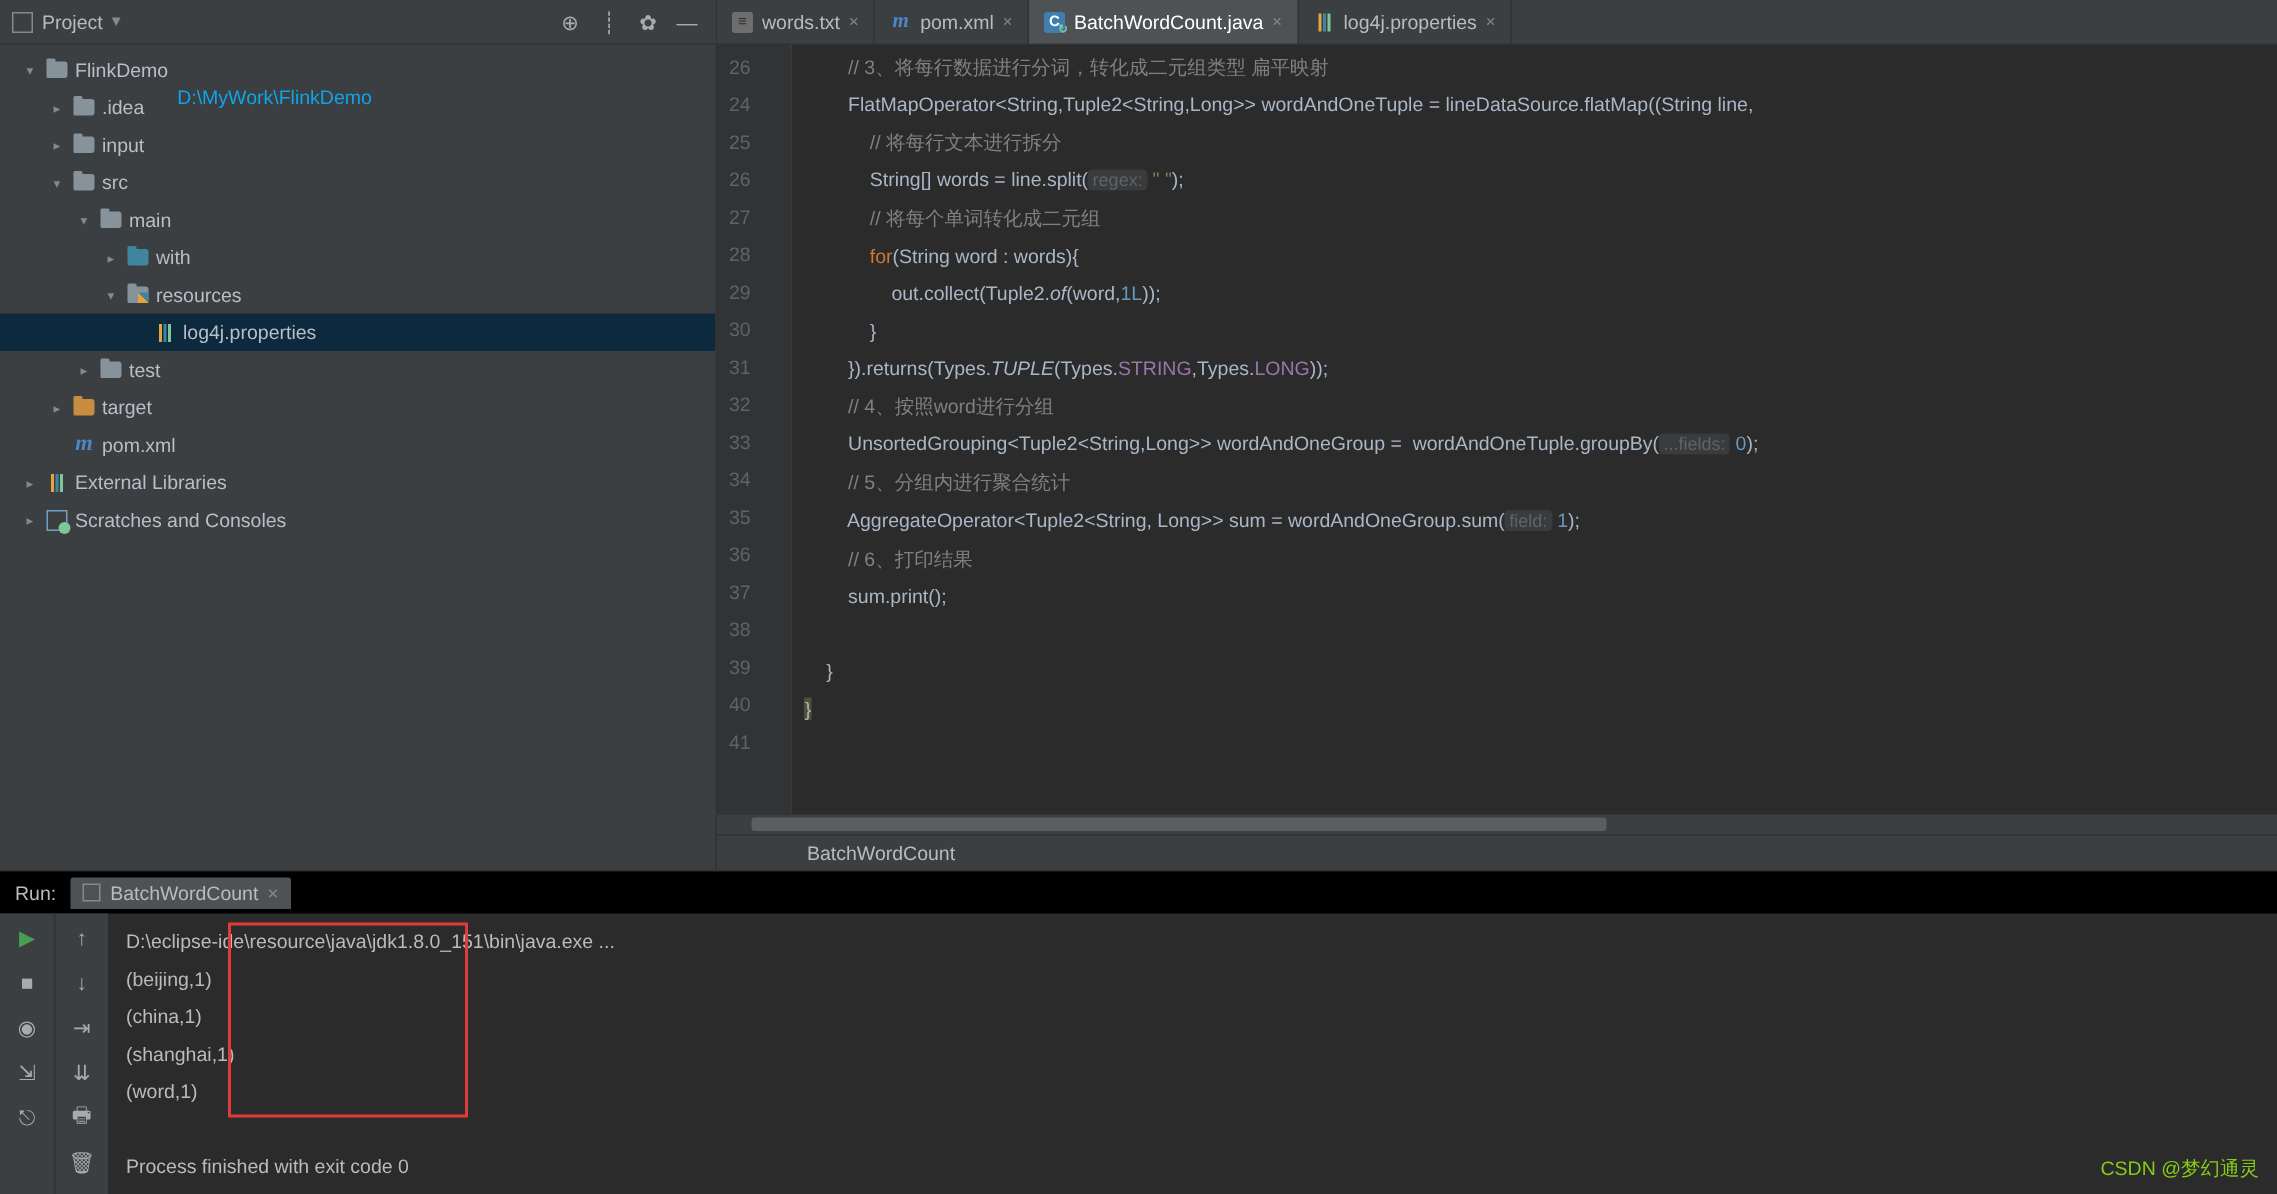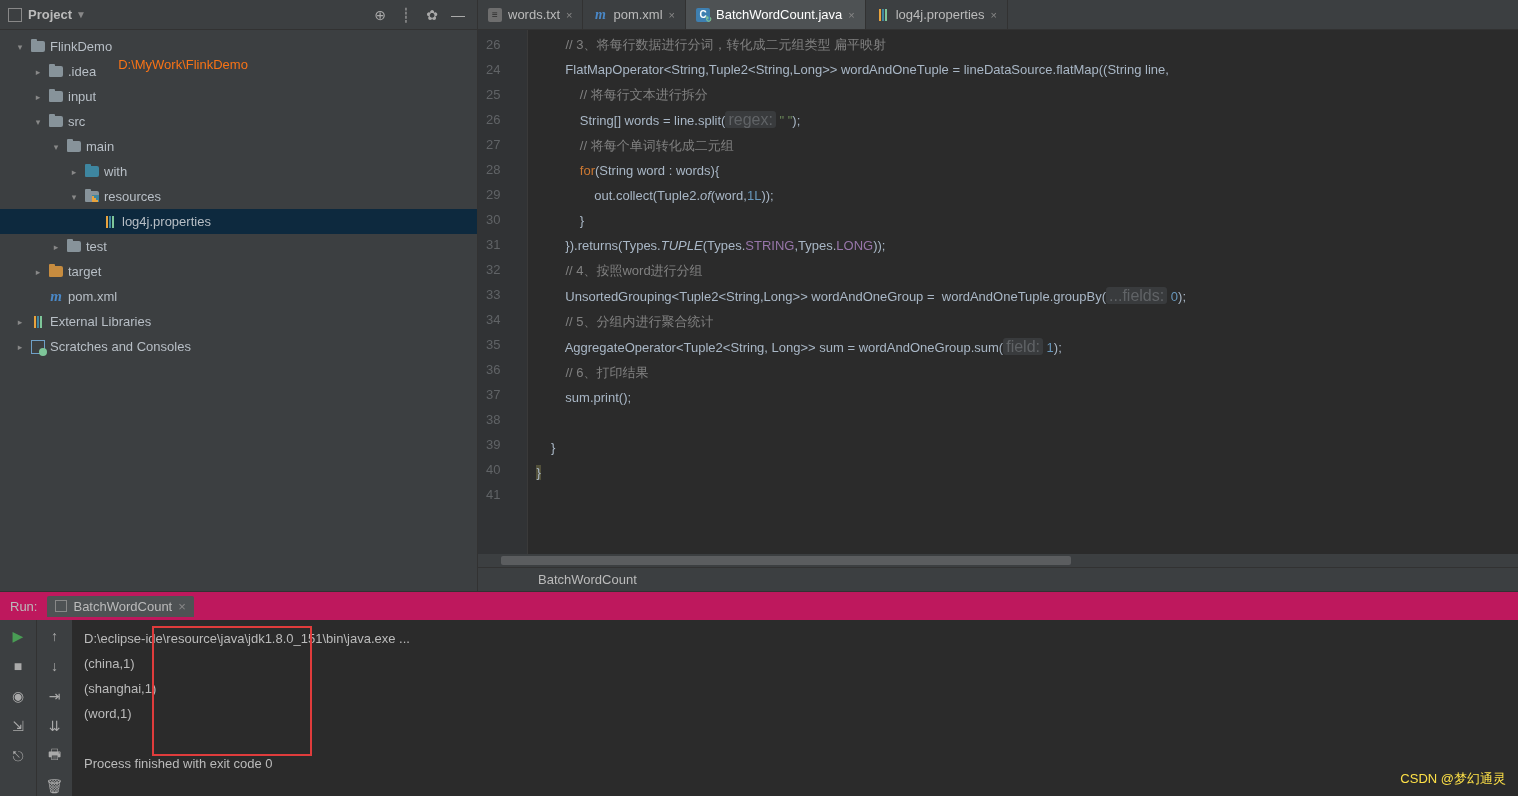--- a/index.html
+++ b/index.html
@@ -1,37 +1,37 @@
 <!DOCTYPE html>
 <html><head>
 <meta charset="utf-8">
 <style>
 * { margin:0; padding:0; box-sizing:border-box; font-family:"Segoe UI",Arial,sans-serif; font-size:13px; }
 body { background:#2b2b2b; color:#bbb; width:1518px; height:796px; overflow:hidden; display:flex; flex-direction:column; }
 .top { display:flex; flex:1; min-height:0; }
 .sidebar { width:478px; background:#3c3f41; display:flex; flex-direction:column; border-right:1px solid #323232; }
 .side-header { height:30px; display:flex; align-items:center; padding:0 8px; border-bottom:1px solid #323232; background:#3c3f41; }
 .side-header .proj-icon { width:14px; height:14px; border:1px solid #888; margin-right:6px; }
-.side-header .title { color:#bbb;font-weight:bold; }
+.side-header .title { color:#bbb; }
 .side-header .arrow { margin-left:4px; color:#888; font-size:10px; }
 .side-header .spacer { flex:1; }
 .side-header .tbtn { width:22px; height:22px; margin-left:4px; color:#aaa; display:flex; align-items:center; justify-content:center; cursor:pointer; font-size:14px; }
 .tree { flex:1; overflow:auto; padding:4px 0; }
 .tree-row { height:25px; display:flex; align-items:center; padding-left:0; cursor:pointer; white-space:nowrap; }
 .tree-row.selected { background:#0d293e; }
 .tw { display:inline-block; width:12px; text-align:center; color:#888; font-size:9px; }
 .ticon { width:16px; height:14px; margin:0 4px; display:inline-flex; align-items:center; justify-content:center; }
 .folder { width:14px; height:11px; background:#87939a; border-radius:1px 2px 2px 1px; position:relative; }
 .folder:before { content:""; position:absolute; top:-2px; left:0; width:6px; height:3px; background:#87939a; border-radius:1px 1px 0 0; }
 .folder.blue { background:#3e86a0; } .folder.blue:before { background:#3e86a0; }
 .folder.orange { background:#c78c3f; } .folder.orange:before { background:#c78c3f; }
 .folder.res { background:#87939a; position:relative; }
 .folder.res:after { content:""; position:absolute; right:0; bottom:0; width:7px; height:7px; background:linear-gradient(45deg,#e8a33d 50%,#3e86a0 50%); }
 .tlabel { color:#b8bfc6; }
-.tpath { color:#f97316; margin-left:6px;margin-top:36px; }
+.tpath { color:#0ea5e9; margin-left:6px;margin-top:36px; }
 .iml { width:12px; height:14px; background:#6e6e6e; }
 .lib { display:flex; gap:1px; } .lib span { width:2px; height:12px; } 
 .lib .a{background:#e8a33d;} .lib .b{background:#3e86a0;} .lib .c{background:#7ec699;}
 .scratch { width:14px; height:14px; border:1px solid #6fa0c7; position:relative; }
 .scratch:after { content:""; position:absolute; right:-3px; bottom:-3px; width:8px; height:8px; background:#7ec699; border-radius:50%; }
 
 .editor-pane { flex:1; display:flex; flex-direction:column; min-width:0; }
 .tabs { height:30px; display:flex; align-items:stretch; background:#3c3f41; border-bottom:1px solid #323232; }
 .tab { display:flex; align-items:center; padding:0 10px; color:#bbb; cursor:pointer; border-right:1px solid #323232; gap:6px; }
 .tab.active { background:#4e5254; color:#fff; }
@@ -45,36 +45,36 @@
 .code-area { flex:1; display:flex; background:#2b2b2b; overflow:hidden; font-family:"JetBrains Mono",Consolas,monospace; }
 .gutter { background:#313335; color:#606366; text-align:right; padding:2px 14px 2px 8px; user-select:none; line-height:25px; font-size:13px; }
 .fold-col { width:14px; background:#313335; border-right:1px solid #3a3a3a; }
 .code { flex:1; padding:2px 8px; line-height:25px; white-space:pre; overflow-x:auto; font-size:13.5px; color:#a9b7c6; }
 .c-com { color:#808080; }
 .c-kw { color:#cc7832; }
 .c-str { color:#6a8759; }
 .c-num { color:#6897bb; }
 .c-stat { font-style:italic; color:#a9b7c6; }
 .c-const { color:#9876aa; }
-.c-hint { color:#606366; background:#393b3d; padding:0 3px; border-radius:3px; font-size:16px;}
+.c-hint { color:#606366; background:#393b3d; padding:0 3px; border-radius:3px; font-size:12px;}
 .c-err { background:#52503a; }
 .breadcrumb { height:24px; background:#3c3f41; border-top:1px solid #323232; padding-left:60px; display:flex; align-items:center; color:#bbb; font-size:13px; }
 
 .run-panel { background:#2b2b2b; border-top:1px solid #323232; display:flex; flex-direction:column; }
-.run-header { height:28px; background:#be185d; display:flex; align-items:center; padding:0 10px; gap:10px; }
+.run-header { height:28px; background:#000000; display:flex; align-items:center; padding:0 10px; gap:10px; }
 .run-header .lbl { color:#bbb; }
 .run-tab { display:flex; align-items:center; gap:6px; padding:3px 8px; background:#4e5254; border-radius:2px 2px 0 0;}
 .run-body { display:flex; flex:1; }
 .run-tools { width:36px; background:#3c3f41; display:flex; flex-direction:column; align-items:center; padding-top:6px; gap:10px; }
 .run-tools2 { width:36px; background:#3c3f41; display:flex; flex-direction:column; align-items:center; padding-top:6px; gap:10px; border-left:1px solid #323232;}
 .rtool { width:20px; height:20px; color:#aaa; display:flex; align-items:center; justify-content:center; cursor:pointer; font-size:14px;}
 .play { color:#499c54; }
 .console { flex:1; padding:6px 12px; font-family:Consolas,monospace; font-size:13.5px; line-height:25px; color:#bbb; position:relative;}
 .red-box { position:absolute; border:2px solid #e03c3c; left:80px; top:6px; width:160px; height:130px; pointer-events:none;}
-.watermark { position:fixed; right:12px; bottom:8px; color:#fde047; font-size:13px; }
+.watermark { position:fixed; right:12px; bottom:8px; color:#84cc16; font-size:13px; }
 
 .scrollbar-h { height:13px; background:#3c3f41; display:flex; align-items:center; }
 .sb-track { flex:1; height:9px; background:#3c3f41; position:relative; margin:0 2px;}
 .sb-thumb { position:absolute; left:2%; width:55%; height:9px; background:#5b5d5f; border-radius:2px;}
 </style>
 </head>
 <body>
 
 <div class="top">
   <div class="sidebar">
@@ -278,20 +278,21 @@
       <span class="rtool">↑</span>
       <span class="rtool">↓</span>
       <span class="rtool">⇥</span>
       <span class="rtool">⇊</span>
       <span class="rtool">🖶</span>
       <span class="rtool">🗑</span>
     </div>
     <div class="console" id="console">
       <div class="red-box"></div>
     <div>D:\eclipse-ide\resource\java\jdk1.8.0_151\bin\java.exe ...</div>
+        <div>(beijing,1)</div>
         <div>(china,1)</div>
         <div>(shanghai,1)</div>
         <div>(word,1)</div>
         <div>&nbsp;</div>
         <div>Process finished with exit code 0</div>
       </div>
   </div>
 </div>
 
 <div class="watermark">CSDN @梦幻通灵</div>

